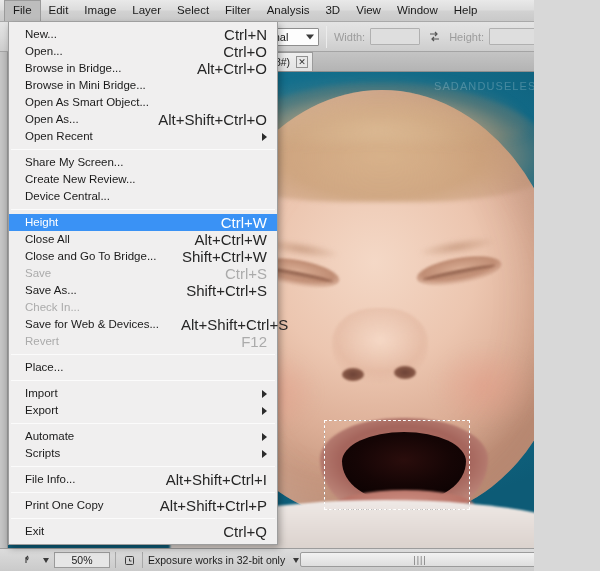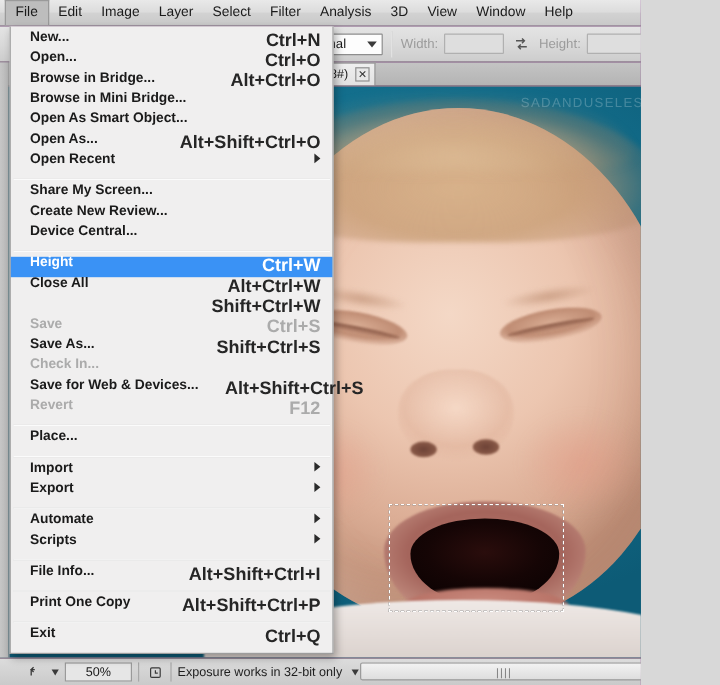--- a/index.html
+++ b/index.html
@@ -359,26 +359,25 @@
     border-top: none;
     box-shadow: 2px 3px 7px rgba(0,0,0,0.32);
     z-index: 60;
     padding: 4px 0 4px 0;
     font-size: 11.5px;
     color: #1a1a1a;
   }
   .mi {
     position: relative;
     height: 17px;
-    display: flex; 
+    display: flex; align-items: center;
     padding: 0 10px 0 16px;
     white-space: nowrap;
     cursor: default;
     line-height: 1;
-    font-weight: bold;
   }
   .mi .mi-label { flex: 0 0 auto; }
   .mi .mi-accel {
     margin-left: auto;
     padding-left: 22px;
     color: #262626;
     font-size: 15px;
   }
   .mi.disabled .mi-label,
   .mi.disabled .mi-accel { color: #ababab; }
@@ -551,20 +550,21 @@
       <div class="msep"></div>
       <div class="mi selected">
         <span class="mi-label">Height</span>
         <span class="mi-accel">Ctrl+W</span>
       </div>
       <div class="mi">
         <span class="mi-label">Close All</span>
         <span class="mi-accel">Alt+Ctrl+W</span>
       </div>
       <div class="mi">
+        <span class="mi-label">Close and Go To Bridge...</span>
         <span class="mi-accel">Shift+Ctrl+W</span>
       </div>
       <div class="mi disabled">
         <span class="mi-label">Save</span>
         <span class="mi-accel">Ctrl+S</span>
       </div>
       <div class="mi">
         <span class="mi-label">Save As...</span>
         <span class="mi-accel">Shift+Ctrl+S</span>
       </div>

